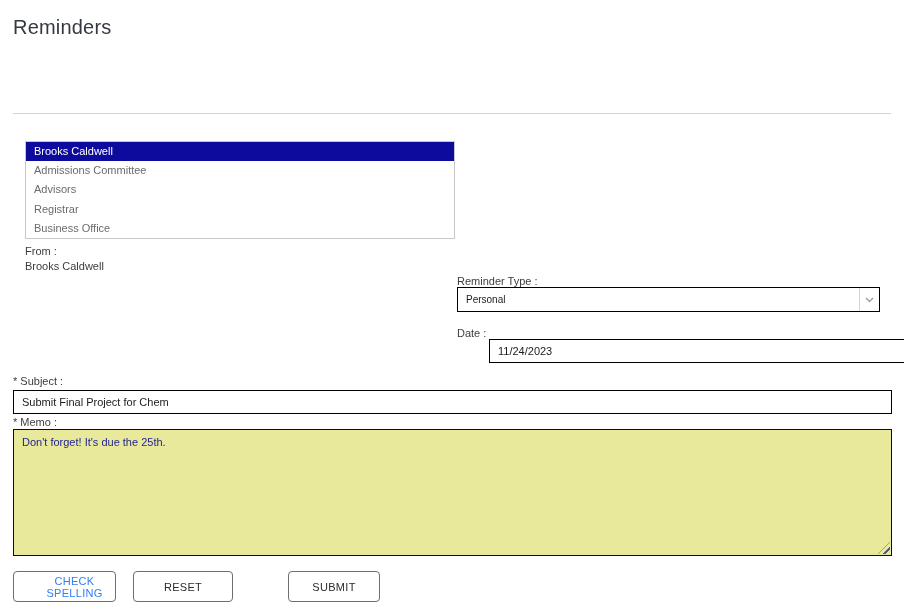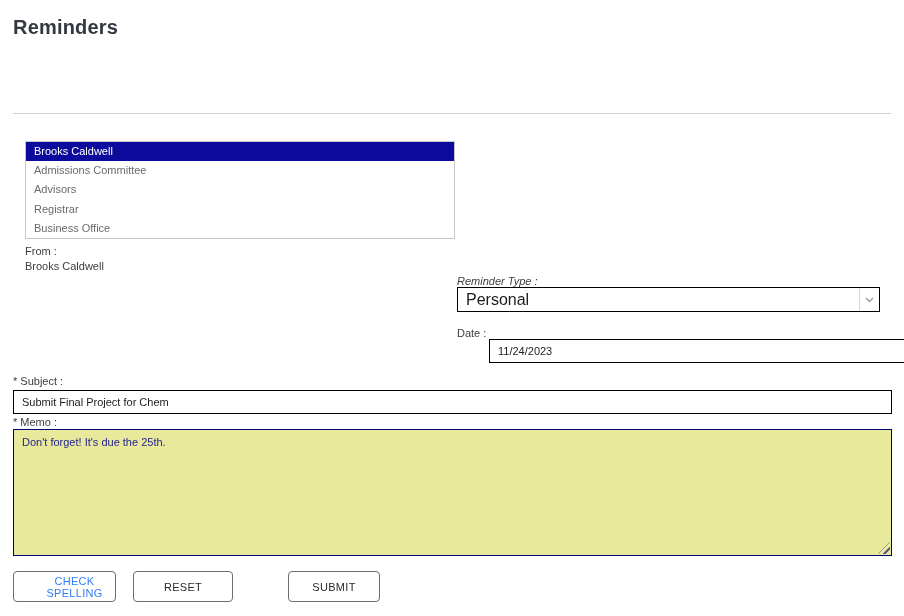--- a/index.html
+++ b/index.html
@@ -6,35 +6,35 @@
   html, body { background: #ffffff; }
   body {
     font-family: "Liberation Sans", sans-serif;
     width: 904px; height: 616px;
     position: relative; overflow: hidden;
   }
   .page { position: absolute; inset: 0; background: #fff; }
 
   .page-title {
     position: absolute; left: 13px; top: 16px;
-    font-size: 20px; font-weight: bold; color: var(--title_text);
+    font-size: 20px; font-weight: normal; color: var(--title_text);
     letter-spacing: 0.2px;
   }
 
   .divider {
     position: absolute; left: 13px; top: 113px; width: 878px; height: 0;
     border-top: 1px solid var(--divider);
   }
 
   .label { position: absolute; font-size: 11px; color: var(--label_text); }
 
   .to-label       { left: 25px;  top: 146px; }
   .from-label     { left: 25px;  top: 245px; }
   .from-value     { position: absolute; left: 25px; top: 260px; font-size: 11px; color: var(--label_text); }
-  .rt-label       { left: 457px; top: 275px; font-style: italic; }
+  .rt-label       { left: 457px; top: 275px; }
   .date-label     { left: 457px; top: 327px; }
   .subject-label  { left: 13px;  top: 375px; }
   .memo-label     { left: 13px;  top: 416px; }
 
   .listbox {
     position: absolute; left: 25px; top: 141px; width: 430px; height: 98px;
     border: 1px solid var(--listbox_border); background: #fff; overflow: hidden;
   }
   .listbox .option {
     height: 19.2px; line-height: 19.2px; padding: 0 8px;
@@ -44,21 +44,21 @@
   .listbox .option.selected {
     background: var(--selection_bg); color: var(--selection_text);
   }
 
   .select {
     position: absolute; left: 457px; top: 287px; width: 423px; height: 25px;
     border: 1px solid var(--input_border); background: #fff;
     display: flex; align-items: center; cursor: default;
   }
   .select-value {
-    flex: 1; padding-left: 8px; font-size: 16px; color: #1c1c1c;
+    flex: 1; padding-left: 8px; font-size: 10px; color: #1c1c1c;
   }
   .select-arrow {
     width: 20px; height: 100%; border-left: 1px solid #d4d4d4;
     display: flex; align-items: center; justify-content: center;
   }
 
   .text-input {
     position: absolute; border: 1px solid var(--input_border); background: #fff;
     font-family: "Liberation Sans", sans-serif; font-size: 11px; color: #1c1c1c;
     padding: 0 8px; outline: none;

